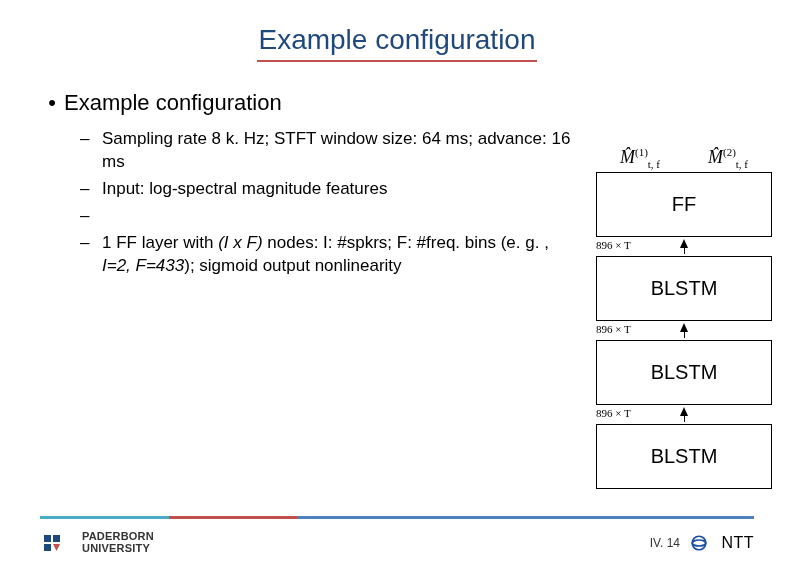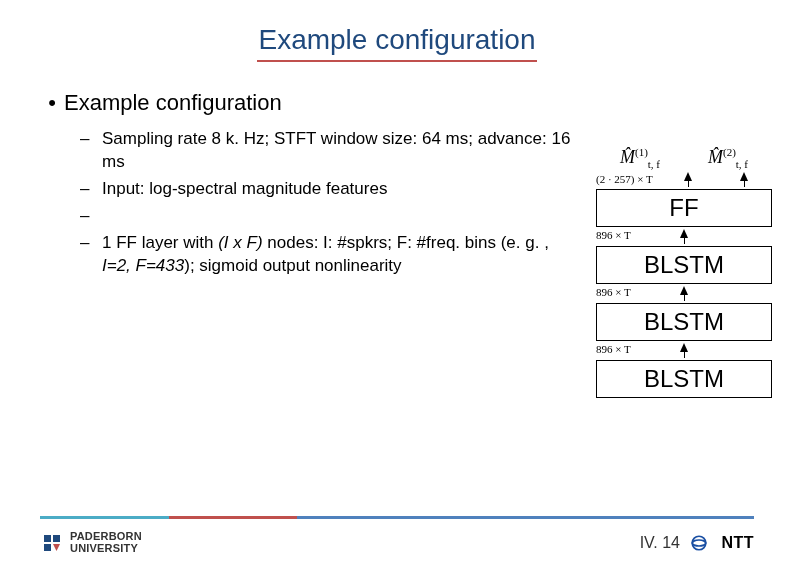--- a/index.html
+++ b/index.html
@@ -104,22 +104,22 @@
   }
   .arrow-col {
     display:flex;
     flex-direction:column;
     align-items:center;
   }
   .block {
     border: 1.5px solid #000;
     text-align: center;
     font-family: Arial, sans-serif;
-    font-size: 24px;
-    padding: 4px 0;
+    font-size: 20px;
+    padding: 20px 0;
     margin-top: 2px;
     background:#fff;
   }
   .two-arrows {
     display:flex;
   }
   .two-arrows > div { flex:1; }
   .center-arrow-row {
     display:flex;
     margin-top:2px;
@@ -138,50 +138,50 @@
     position: absolute;
     left: 0; right: 0;
     bottom: 20px;
     height: 36px;
     display: flex;
     align-items: center;
   }
   .pb-logo {
     display:flex;
     align-items:center;
-    gap:6px;
+    gap:18px;
     margin-left: 40px;
     color:#333;
   }
   .pb-text {
     font-size: 11px;
     font-weight: bold;
     letter-spacing: 0.2px;
     line-height: 1.05;
   }
   .footer-center {
     position:absolute;
     left:0; right:0;
     text-align:center;
     font-size: 11px;
     color:#333;
   }
   .page-num {
     position:absolute;
     right: 114px;
-    font-size: 16px;
+    font-size: 12px;
     color:#333;
   }
   .ntt-logo {
     position:absolute;
     right: 40px;
     display:flex;
     align-items:center;
     gap:13px;
-    font-weight:bold;
+    font-weight:normal;
     font-size: 16px;
     letter-spacing: 0.5px;
     color:#000;
   }
 </style>
 </head>
 <body>
 
 <div class="slide">
 
@@ -213,33 +213,20 @@
   <div class="diagram">
     <div class="out-labels">
       <span>
         <span class="italic">M̂</span><sup style="font-size:11px;">(1)</sup><sub style="font-size:11px;">t, f</sub>
       </span>
       <span>
         <span class="italic">M̂</span><sup style="font-size:11px;">(2)</sup><sub style="font-size:11px;">t, f</sub>
       </span>
     </div>
 
-    <div class="dim-row">
-      <span class="dim-text" style="width:64px;">(2 · 257) × T</span>
-      <div class="two-arrows" style="flex:1;">
-        <div class="arrow-col">
-            <div class="arrow-up"></div>
-            <div class="arrow-stem"></div>
-          </div>
-        <div class="arrow-col">
-            <div class="arrow-up"></div>
-            <div class="arrow-stem"></div>
-          </div>
-      </div>
-    </div>
 
     <div class="block">FF</div>
 
     <div class="center-arrow-row">
       <span class="dim-text" style="width:56px;">896 × T</span>
       <div class="arrow-col" style="flex:1;">
           <div class="arrow-up"></div>
           <div class="arrow-stem"></div>
         </div>
       <span style="width:56px;"></span>

